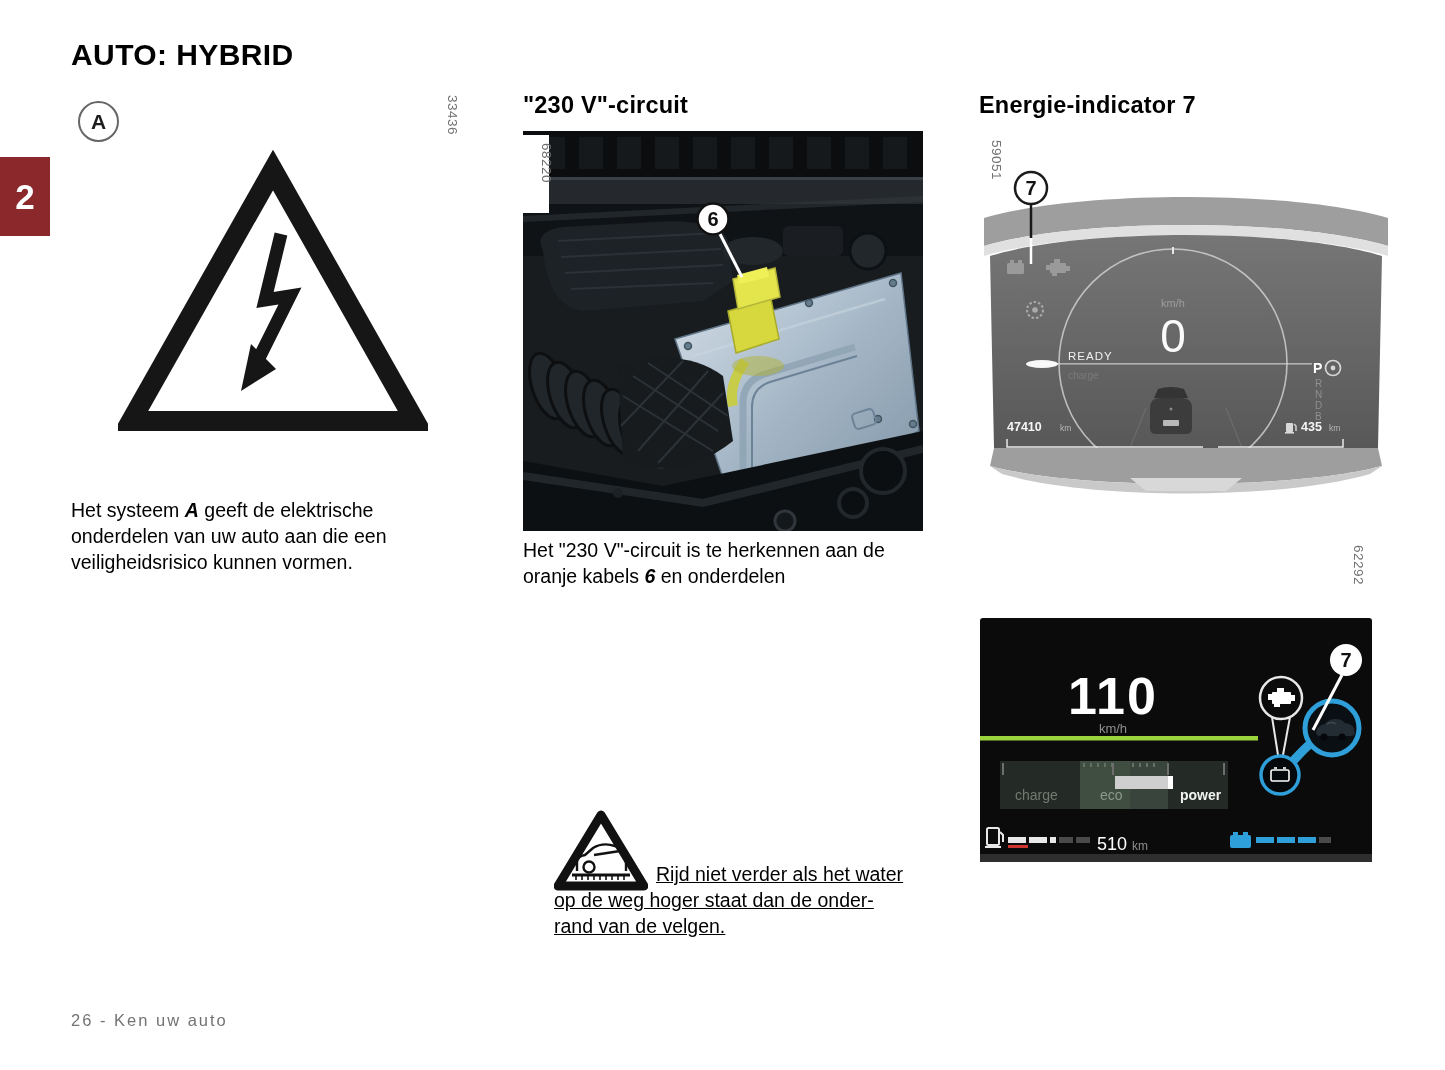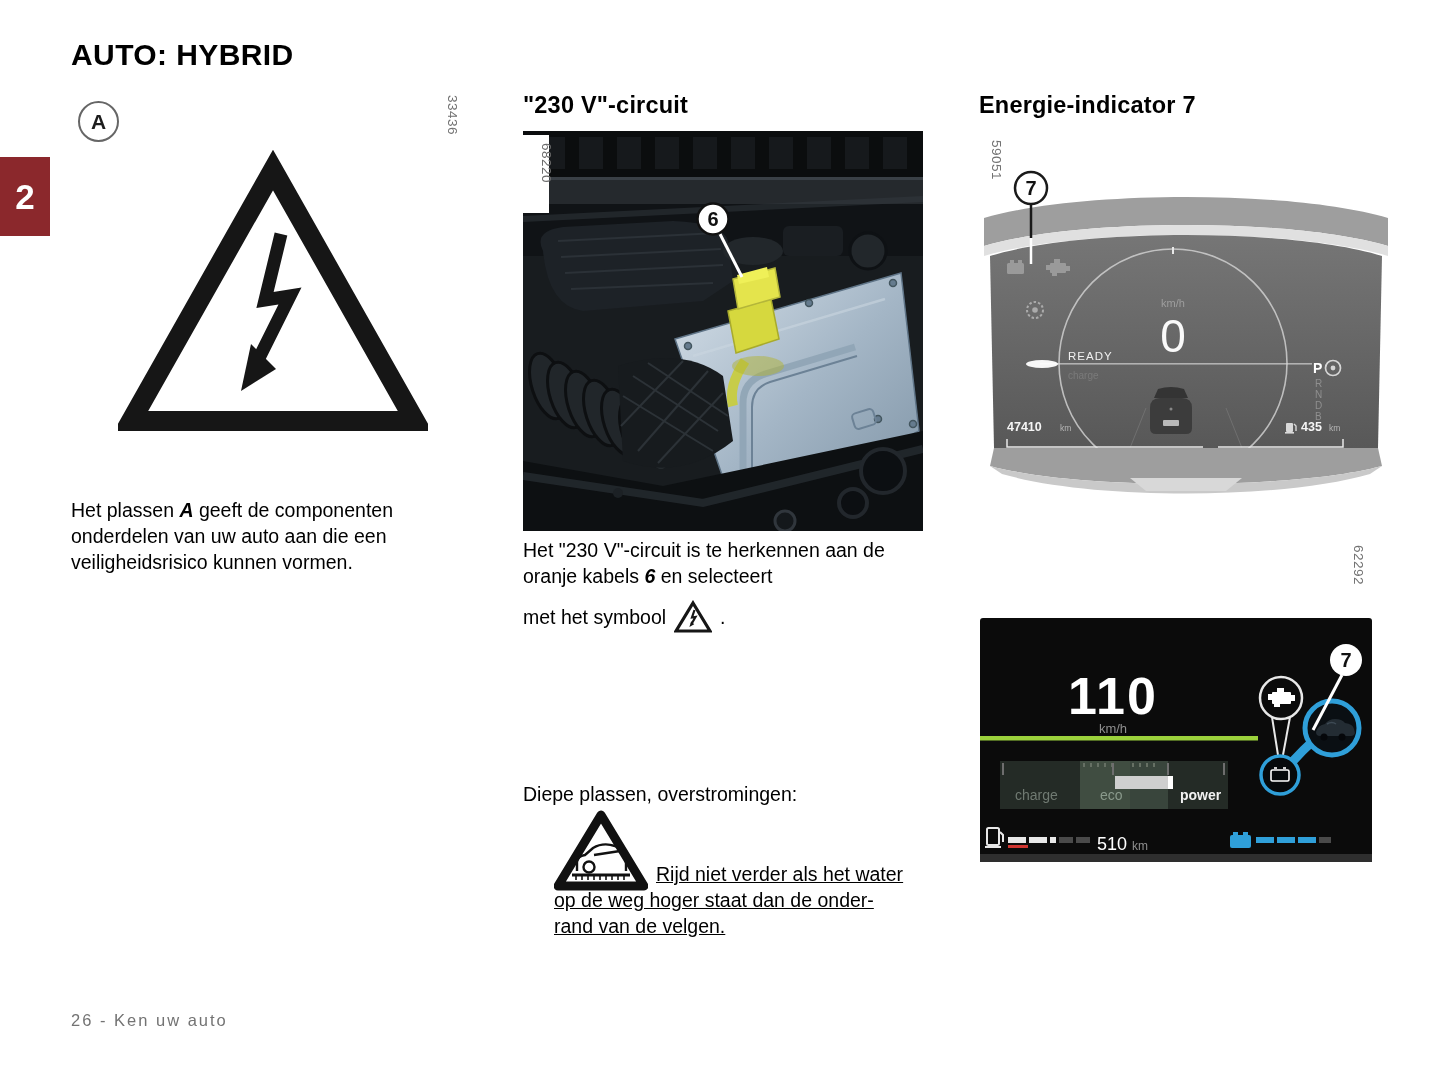--- a/index.html
+++ b/index.html
@@ -41,21 +41,21 @@
 
   <svg class="abs" style="left:118px;top:150px;" width="310" height="290" viewBox="0 0 310 290">
     <polygon points="155,20 297,271 13,271" fill="#fff" stroke="#161616" stroke-width="20"></polygon>
     <g>
       <path d="M163 84 L147 150 L172 146 L138 214" stroke="#161616" stroke-width="13" fill="none"></path>
       <polygon points="123,241 158,219 133,194" fill="#161616"></polygon>
     </g>
   </svg>
 
   <div class="abs body-text" style="left:71px;top:497px;width:386px;">
-    <span>Het plassen </span><span class="bital">A</span><span> geeft de componenten onderdelen van uw auto aan die een veiligheidsrisico kunnen vormen.</span>
+    <span>Het systeem </span><span class="bital">A</span><span> geeft de elektrische onderdelen van uw auto aan die een veiligheidsrisico kunnen vormen.</span>
   </div>
 
   <div class="abs col-heading" style="left:523px;top:92px;">"230 V"-circuit</div>
 
   <svg class="abs" style="left:523px;top:131px;" width="400" height="400" viewBox="0 0 400 400">
     <defs>
       <linearGradient id="g-ecu" x1="0" y1="0" x2="1" y2="1">
         <stop offset="0" stop-color="#d6e0e9"></stop>
           <stop offset=".5" stop-color="#a4b6c6"></stop>
           <stop offset="1" stop-color="#7d92a4"></stop>
@@ -152,35 +152,25 @@
 
     <rect x="0" y="4" width="26" height="78" fill="#fff"></rect>
     <text transform="translate(19,12) rotate(90)" font-size="13.5" fill="#6b6b6b" letter-spacing=".5">68220</text>
 
     <line x1="196" y1="101" x2="219" y2="146" stroke="#fff" stroke-width="3"></line>
     <circle cx="190" cy="88" r="15.5" fill="#fff" stroke="#111" stroke-width="2.5"></circle>
     <text class="tc" x="190" y="95" font-size="20" font-weight="bold" fill="#111">6</text>
   </svg>
 
   <div class="abs body-text" style="left:523px;top:537px;width:386px;">
-    <span>Het "230 V"-circuit is te herkennen aan de oranje kabels </span><span class="bital">6</span><span> en selecteert</span>
-  </div>
-
-  <div class="abs body-text p2row" style="left:523px;top:600px;">
-    <span>met het symbool</span>
-    <svg width="38" height="34" viewBox="0 0 38 34">
-      <polygon points="19,3 36,31 2,31" fill="#fff" stroke="#161616" stroke-width="3.2"></polygon>
-      <path d="M20.5 10 L18 17.5 L21.5 17 L17.5 24" stroke="#161616" stroke-width="2.2" fill="none"></path>
-      <polygon points="15.4,27 20.2,24.2 17.2,21.3" fill="#161616"></polygon>
-    </svg>
-    <span>.</span>
-  </div>
-
-
-  <div class="abs body-text" style="left:523px;top:781px;width:410px;">Diepe plassen, overstromingen:</div>
+    <span>Het "230 V"-circuit is te herkennen aan de oranje kabels </span><span class="bital">6</span><span> en onderdelen</span>
+  </div>
+
+
+
 
   <div class="abs" style="left:554px;top:809px;width:412px;text-decoration:underline;">
     <svg class="wadicon" width="94" height="84" viewBox="0 0 94 84">
       <polygon points="47,6 90,77 4,77" fill="#fff" stroke="#111" stroke-width="9" stroke-linejoin="round"></polygon>
       <g stroke="#111" stroke-width="2.4" fill="none">
         <path d="M23 62 L23 53 Q23 47 31 46 L39 39 Q49 33 61 37 L70 42 L72 53 L72 62"></path>
         <circle cx="35" cy="58" r="5.5"></circle>
         <path d="M40 46 L66 42"></path>
       </g>
       <path d="M18 66 L76 66" stroke="#111" stroke-width="3"></path>

